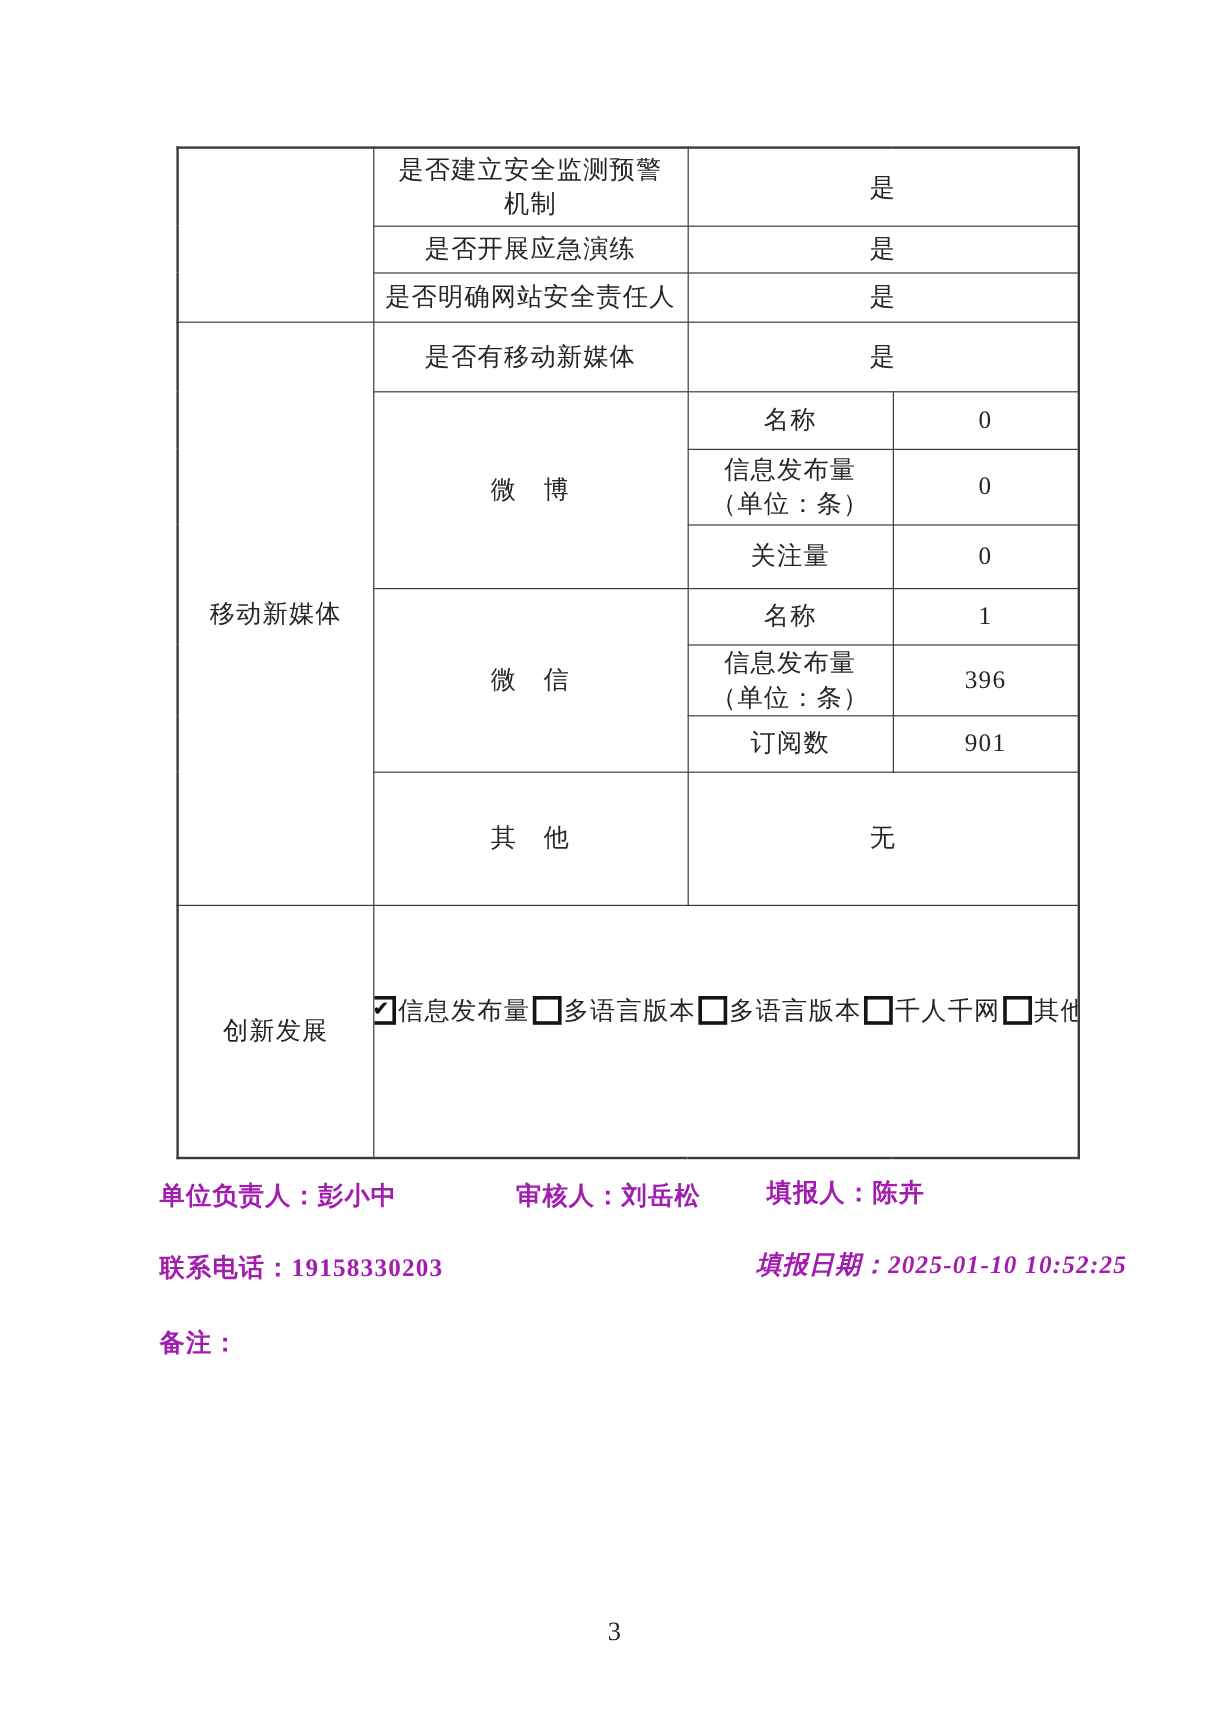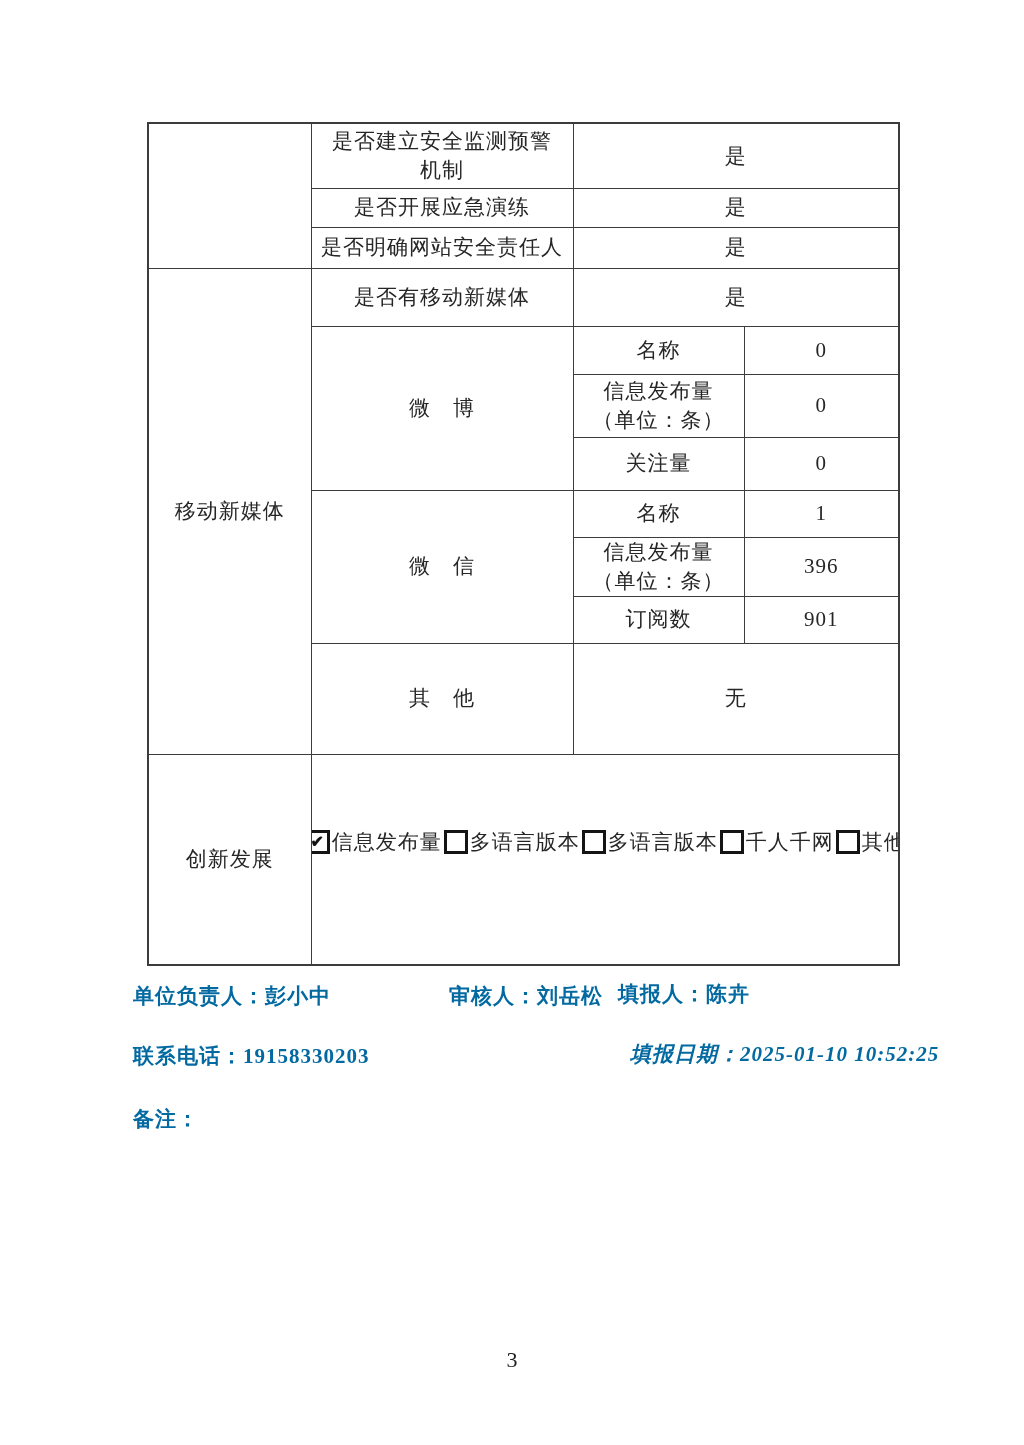--- a/index.html
+++ b/index.html
@@ -70,21 +70,21 @@
   }
   .cb-label { font-size: 21px; letter-spacing: 1px; }
 
   
   .f-item {
     position: absolute;
     font-size: 21px;
     font-weight: 700;
     letter-spacing: 1px;
     white-space: nowrap;
-    color: #0369a1;
+    color: #a21caf;
   }
   .page-num {
     position: absolute;
     top: 1347px;
     left: 0; width: 1024px;
     text-align: center;
     font-size: 22px;
     color: #222;
   }
 </style>
@@ -175,24 +175,24 @@
             <span class="cb-label">其他</span>
       </div>
     </td>
   </tr>
 </tbody>
   </table>
 
 <div class="f-item" style="left:133px; top:982px;">
   <span>单位负责人：</span><span>彭小中</span>
 </div>
-<div class="f-item" style="left:449px; top:982px;">
+<div class="f-item" style="left:430px; top:982px;">
   <span>审核人：</span><span>刘岳松</span>
 </div>
-<div class="f-item" style="left:618px; top:980px;text-align:right;">
+<div class="f-item" style="left:639px; top:980px;text-align:right;">
   <span>填报人：</span><span>陈卉</span>
 </div>
 
 <div class="f-item" style="left:133px; top:1042px;">
   <span>联系电话：</span><span>19158330203</span>
 </div>
 <div class="f-item" style="left:630px; top:1040px;font-style:italic;">
   <span>填报日期：</span><span>2025-01-10 10:52:25</span>
 </div>
 

